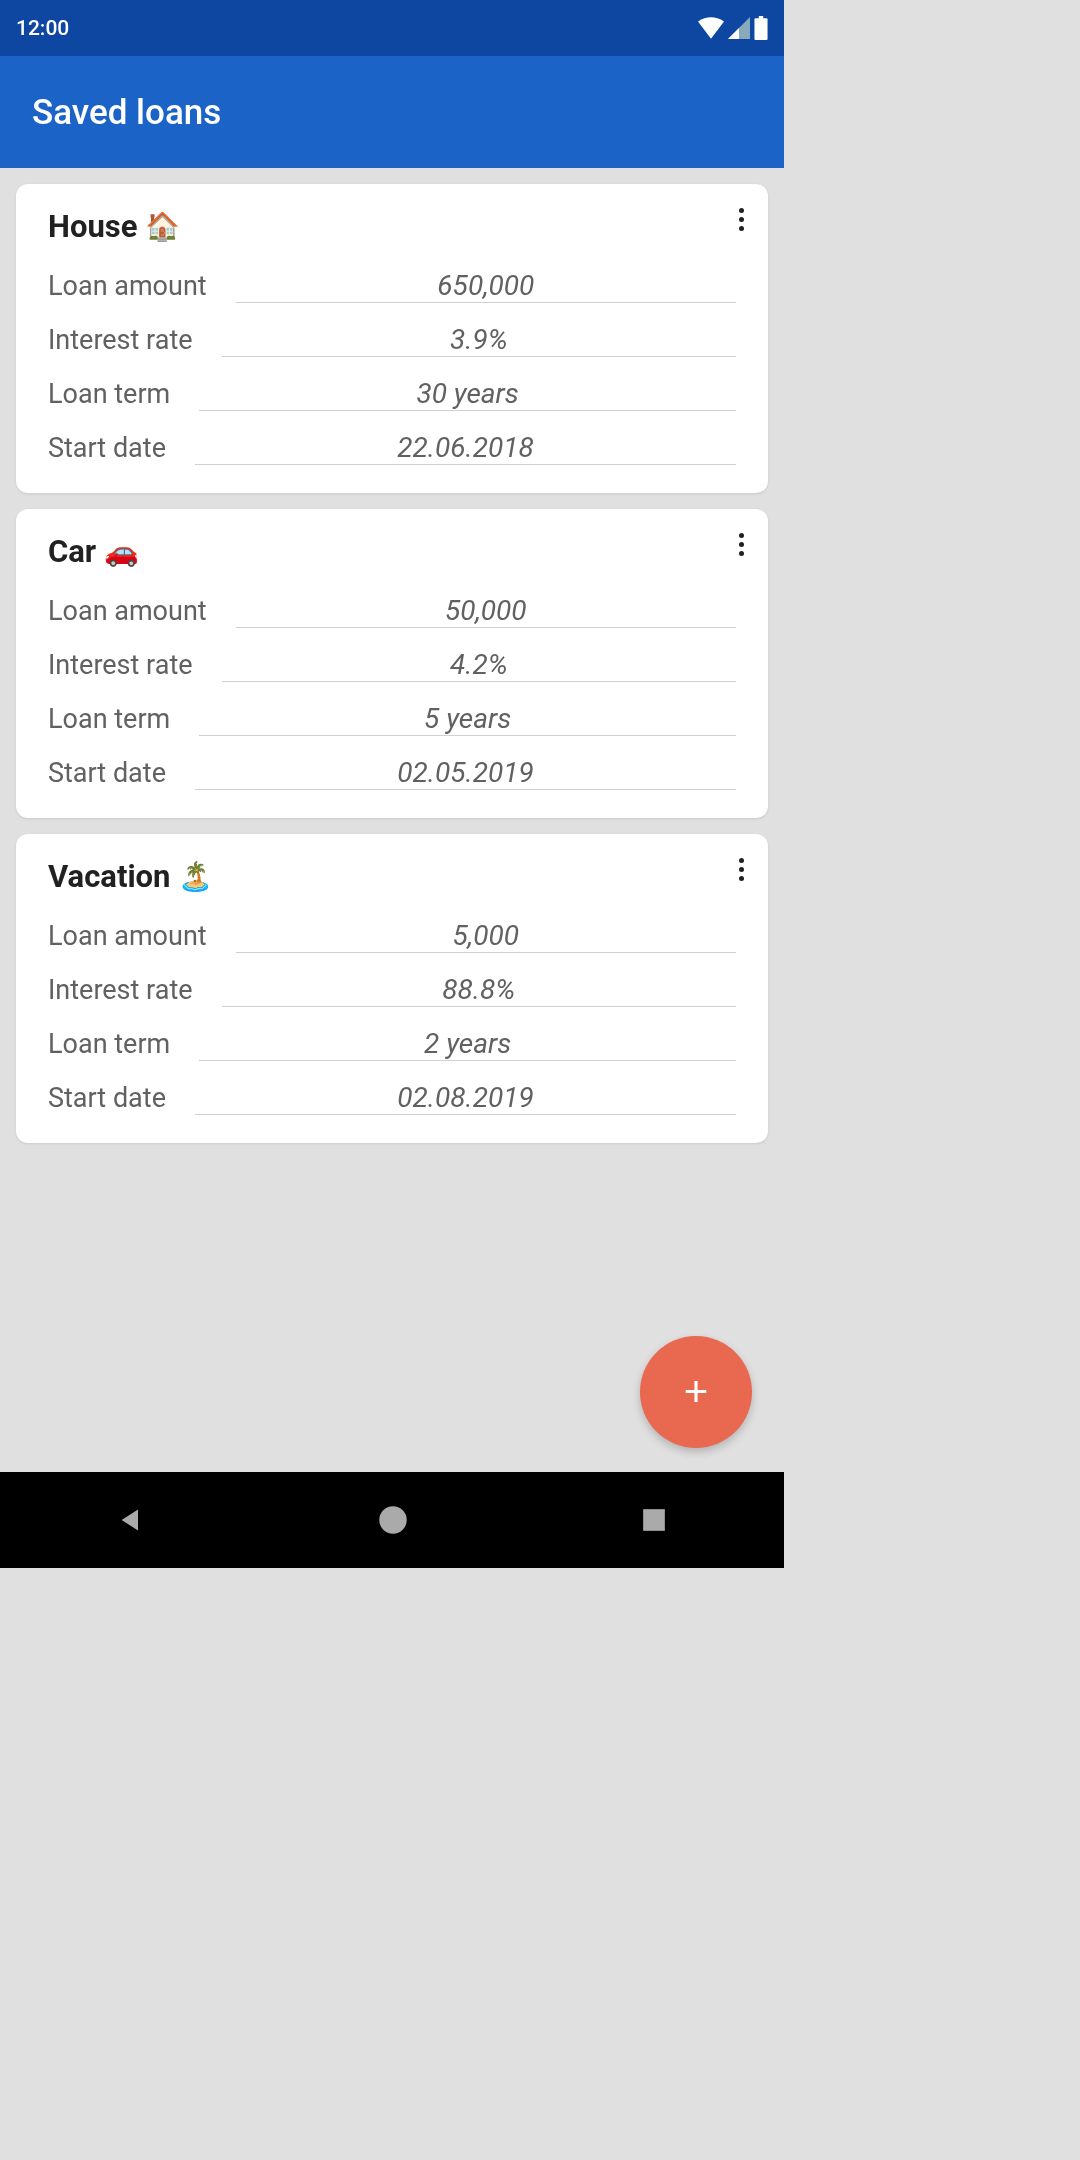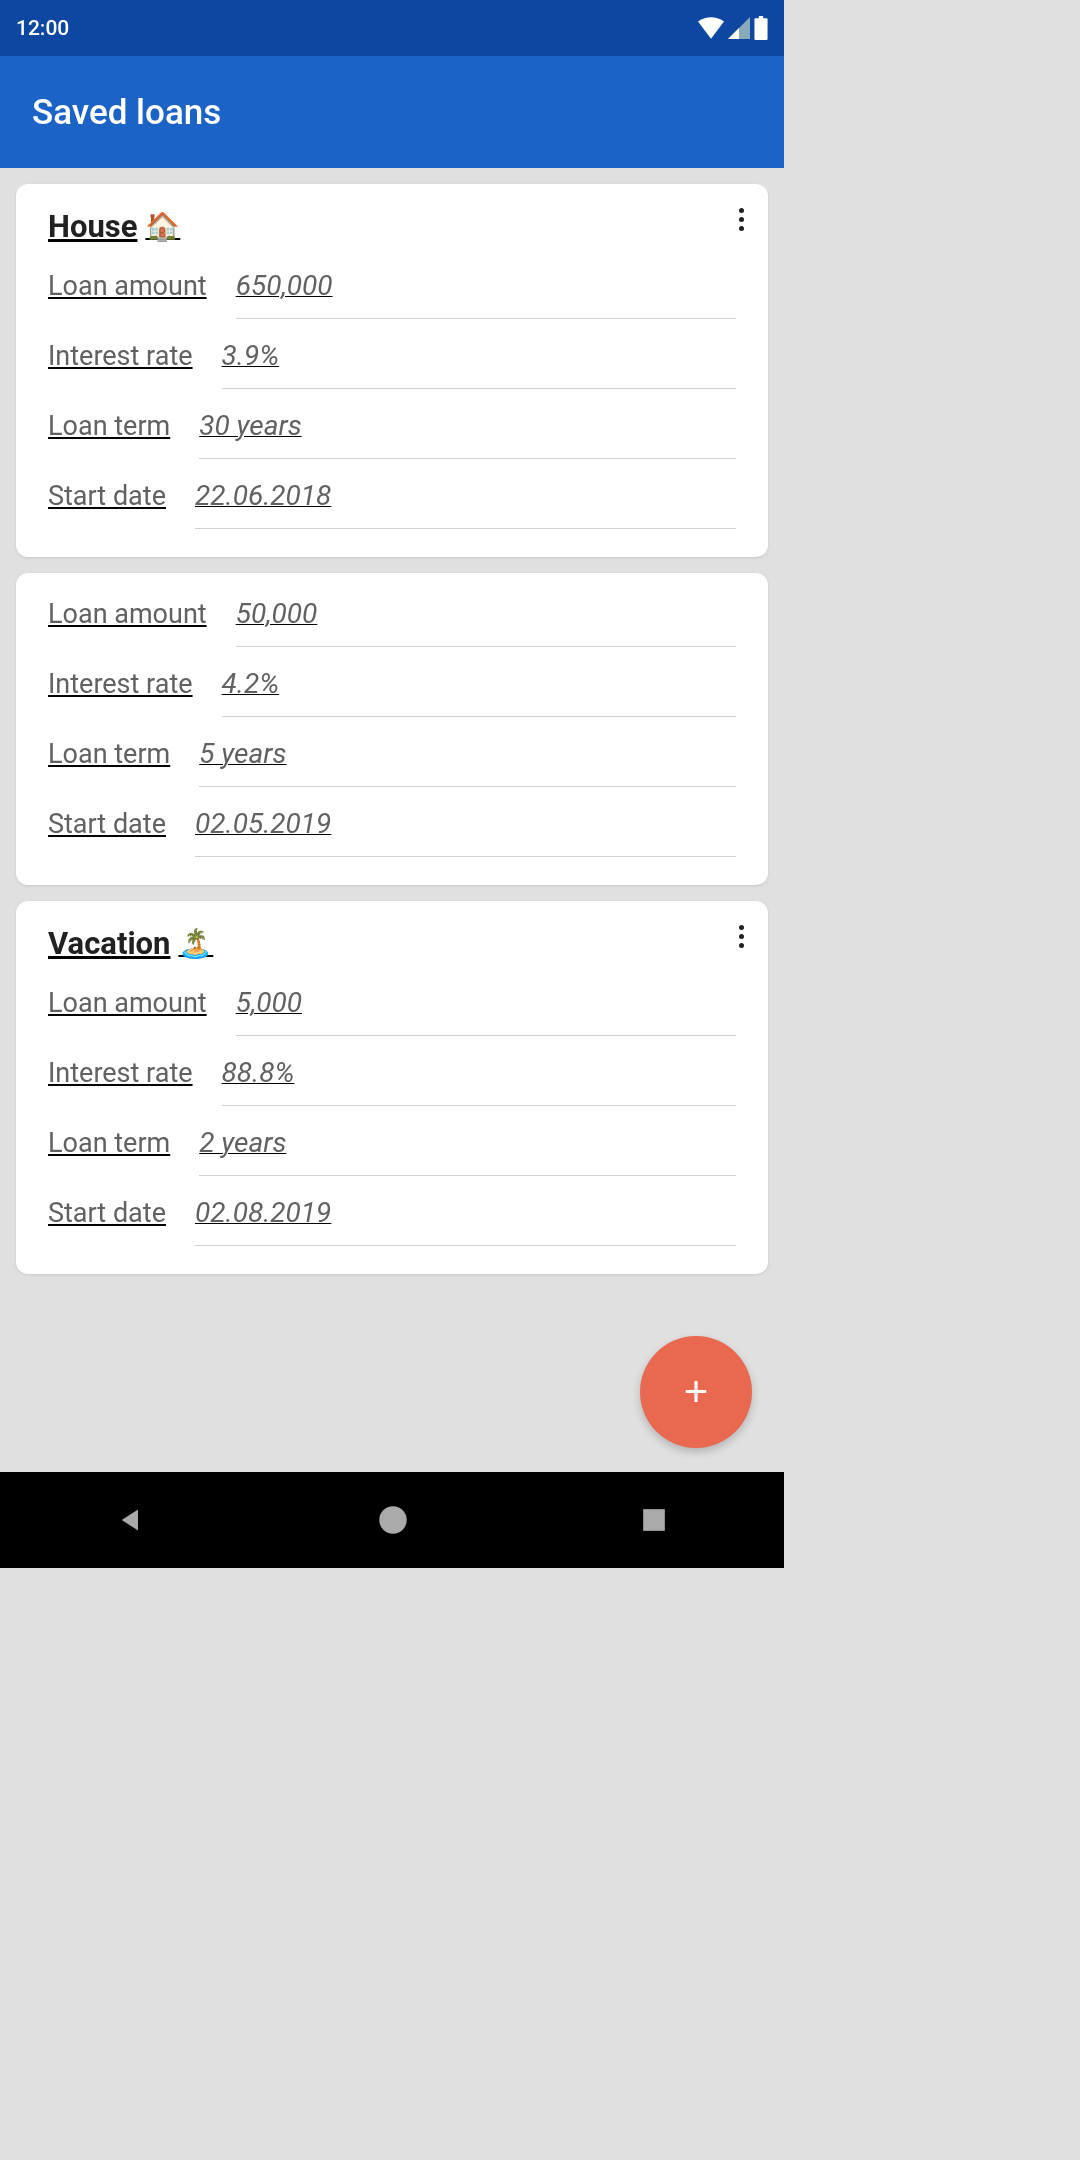--- a/index.html
+++ b/index.html
@@ -35,21 +35,20 @@
       display: flex;
       flex-direction: column;
       gap: 16px;
     }
     .card {
       background: white;
       border-radius: 12px;
       padding: 24px 32px 28px;
       box-shadow: 0 1px 3px rgba(0,0,0,0.1);
       position: relative;
-      text-decoration: underline;
     }
     .card-header {
       display: flex;
       justify-content: space-between;
       align-items: flex-start;
       margin-bottom: 24px;
     }
     .card-title {
       font-size: 31px;
       font-weight: 700;
@@ -83,22 +82,22 @@
     .row:last-child { margin-bottom: 0; }
     .label {
       font-size: 27px;
       color: #616161;
       flex-shrink: 0;
       margin-right: 29px;
     }
     .value-container {
       flex: 1;
       border-bottom: 1px solid #d0d0d0;
-      text-align: left;
-      padding-bottom: 16px;
+      text-align: center;
+      padding-bottom: 0;
     }
     .value {
       font-size: 28px;
       font-style: italic;
       color: #616161;
     }
     .fab {
       position: absolute;
       bottom: 120px;
       right: 32px;
@@ -188,20 +187,33 @@
       <span class="label">Loan term</span>
       <div class="value-container"><span class="value">30 years</span></div>
     </div>
     <div class="row">
       <span class="label">Start date</span>
       <div class="value-container"><span class="value">22.06.2018</span></div>
     </div>
   </div>
 
   <div class="card">
+    <div class="card-header">
+      <div class="card-title">
+        <span>Car</span>
+        <span class="card-emoji">🚗</span>
+      </div>
+      <button class="more-btn">
+        <span class="dots">
+            <span class="dot"></span>
+            <span class="dot"></span>
+            <span class="dot"></span>
+          </span>
+      </button>
+    </div>
     <div class="row">
       <span class="label">Loan amount</span>
       <div class="value-container"><span class="value">50,000</span></div>
     </div>
     <div class="row">
       <span class="label">Interest rate</span>
       <div class="value-container"><span class="value">4.2%</span></div>
     </div>
     <div class="row">
       <span class="label">Loan term</span>

